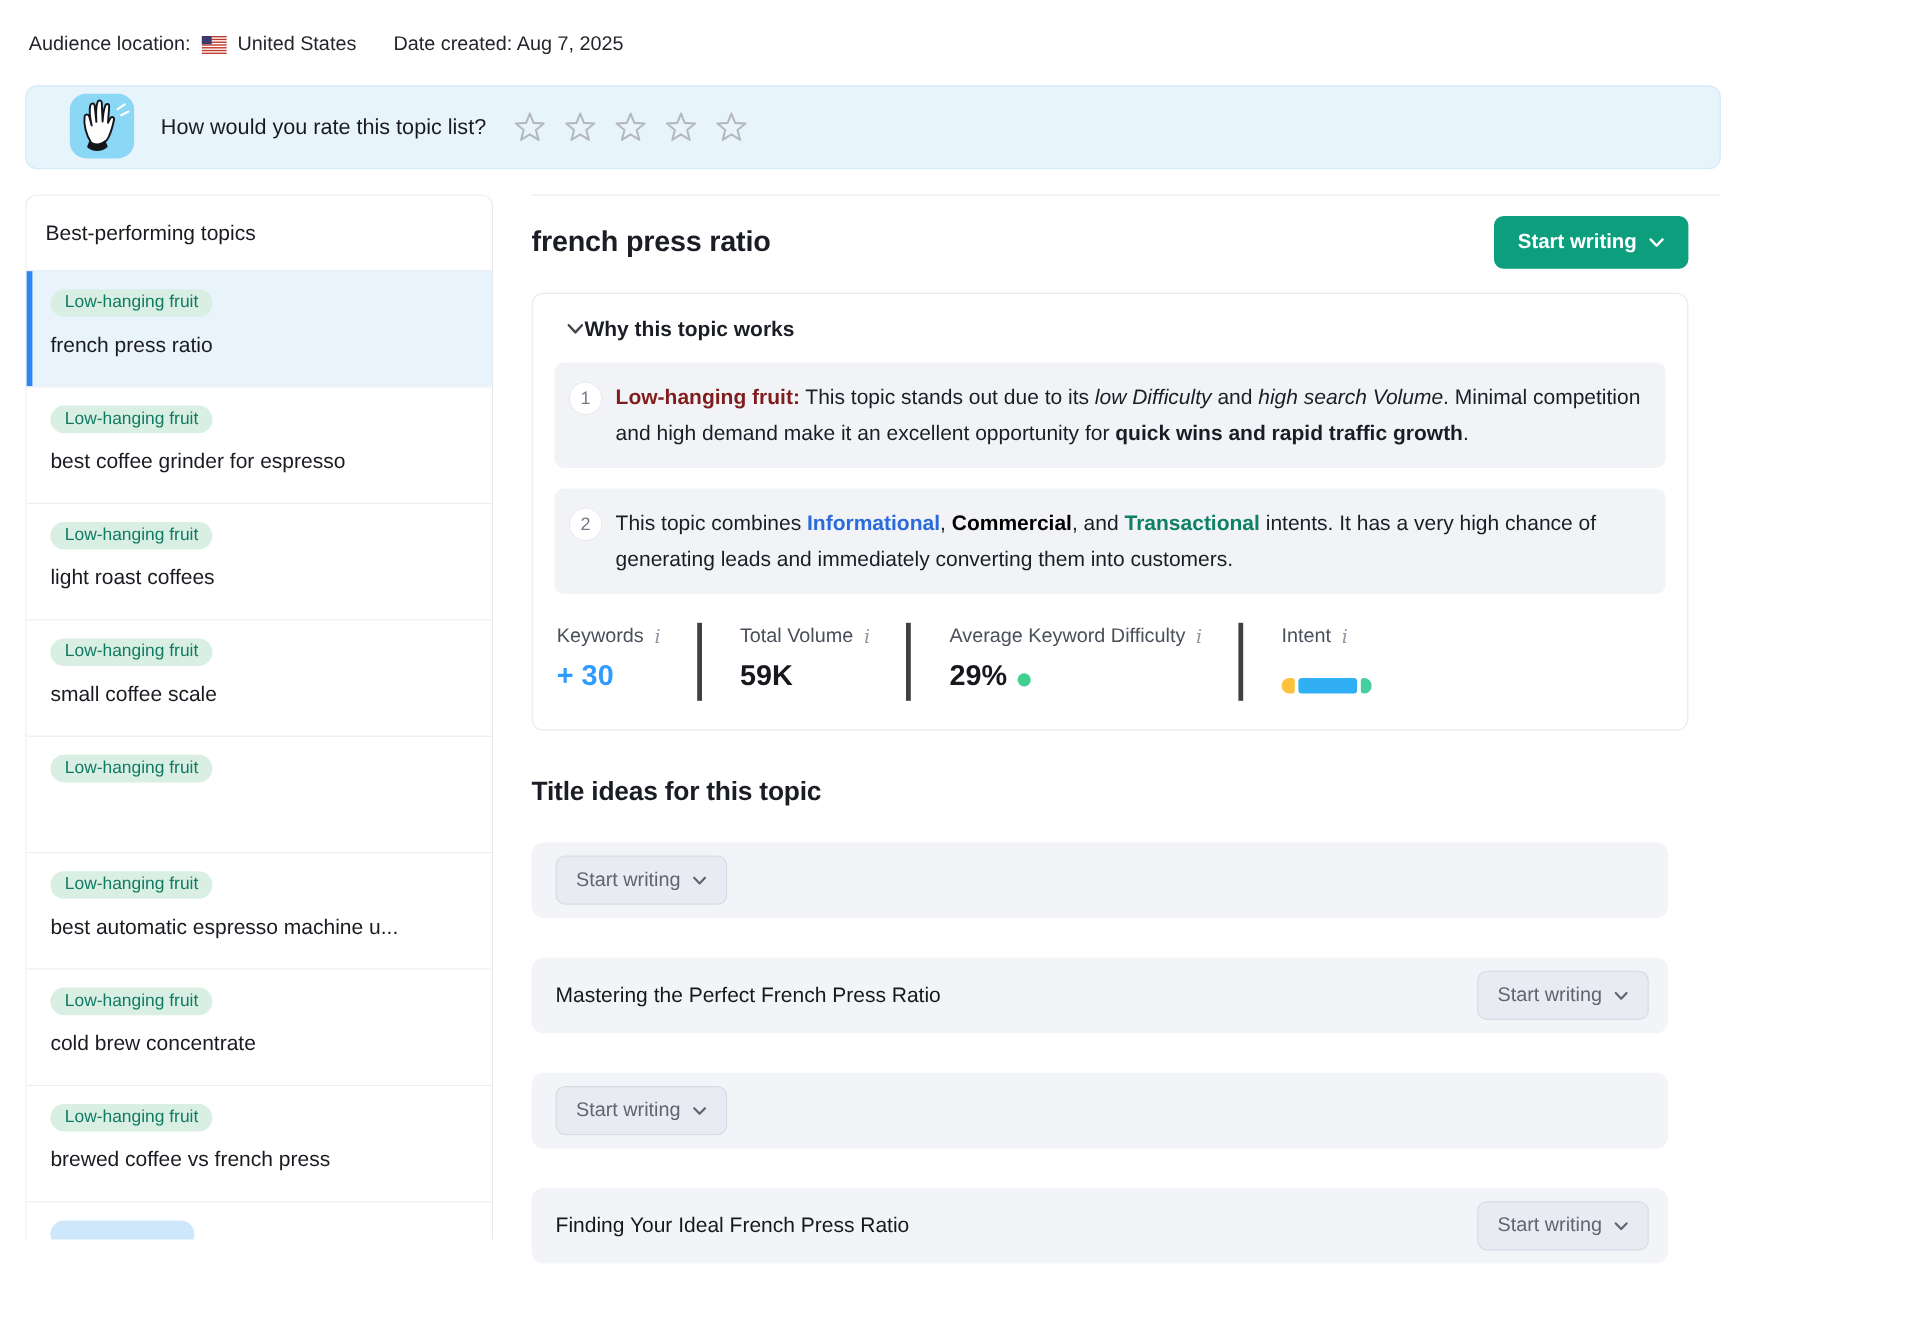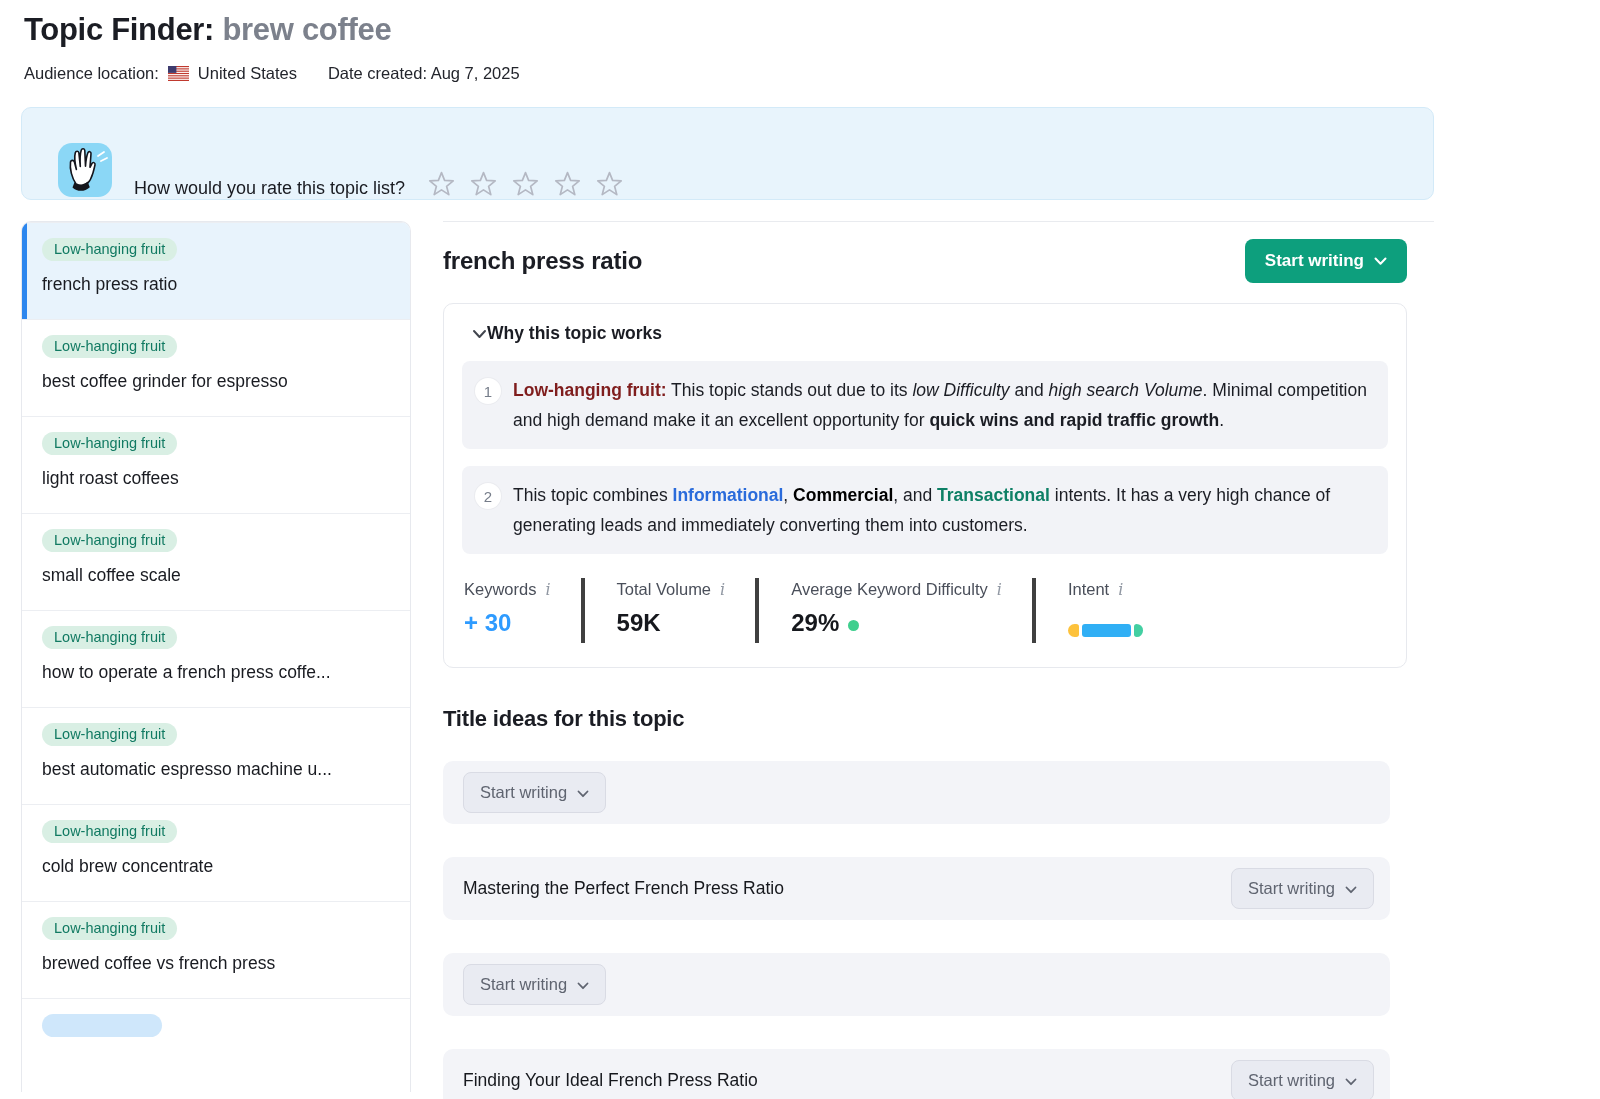--- a/index.html
+++ b/index.html
@@ -10,22 +10,22 @@
 
   
   .page-title { font-size:31px; font-weight:700; letter-spacing:-0.3px; padding-left:3px; }
   .page-title .query { color:#7c818c; }
   .sub-row { display:flex; align-items:center; gap:9px; margin-top:16px; padding-left:3px;
     font-size:16.5px; color:#23252c; }
   .sub-row .date { margin-left:22px; }
   .flag { display:inline-block; line-height:0; }
 
   
-  .rating-banner { margin-top:24px; width:1413px; height:93px; background:#e8f4fc;
-    border:1px solid #d3eaf8; border-radius:10px; display:flex; align-items:flex-end;
+  .rating-banner { margin-top:24px; width:1413px; height:70px; background:#e8f4fc;
+    border:1px solid #d3eaf8; border-radius:10px; display:flex; align-items:center;
     padding:0 20px 0 36px; }
   .rating-icon { width:54px; height:56px; flex:none; }
   .rating-text { font-size:18px; color:#191b21; margin-left:22px; }
   .stars { display:flex; gap:13px; margin-left:22px; }
   .star { width:29px; height:29px; cursor:pointer; }
 
   
   .content { display:flex; margin-top:21px; width:1413px; align-items:flex-start; }
 
   
@@ -98,21 +98,20 @@
   .idea-label { font-size:17.5px; color:#16181d; }
   .gray-btn { display:flex; align-items:center; gap:10px; background:#e9ebf2;
     border:1px solid #d9dbe4; border-radius:8px; font-family:inherit; font-size:16.5px;
     color:#5f6470; padding:10px 16px; margin-right:6px; cursor:pointer; }
 </style>
 </head>
 <body>
 
 <div class="page">
 
-  <h1 class="page-title"><span>Topic Finder: </span><span class="query">brew coffee</span></h1>
 
   <div class="sub-row">
     <span>Audience location:</span>
     <span class="flag">
       <svg width="21" height="15" viewBox="0 0 21 15">
         <rect width="21" height="15" fill="#ffffff"></rect>
         <g fill="#c0392e">
           <rect y="0" width="21" height="1.16"></rect>
             <rect y="2.31" width="21" height="1.16"></rect>
           <rect y="4.62" width="21" height="1.16"></rect>
@@ -155,26 +154,27 @@
           </svg></span>
         <span class="star"><svg width="29" height="29" viewBox="0 0 29 29">
             <path d="M14.5 2.6 L17.6 10.4 L26.2 10.9 L19.6 16.3 L21.8 24.6 L14.5 19.9 L7.2 24.6 L9.4 16.3 L2.8 10.9 L11.4 10.4 Z" fill="none" stroke="#b4b8c3" stroke-width="1.7" stroke-linejoin="round"></path>
           </svg></span>
       </span>
   </div>
 
   <div class="content">
 
     <div class="sidebar">
+      <div class="sidebar-title">Best-performing topics</div>
       <div id="topic-list">
           <div class="side-item selected"><span class="badge">Low-hanging fruit</span><div class="topic-label">french press ratio</div></div>
           <div class="side-item"><span class="badge">Low-hanging fruit</span><div class="topic-label">best coffee grinder for espresso</div></div>
           <div class="side-item"><span class="badge">Low-hanging fruit</span><div class="topic-label">light roast coffees</div></div>
           <div class="side-item"><span class="badge">Low-hanging fruit</span><div class="topic-label">small coffee scale</div></div>
-          <div class="side-item"><span class="badge">Low-hanging fruit</span><div class="topic-label">how to operate a french press coffe...</div></div>
+          <div class="side-item"><span class="badge">Low-hanging fruit</span></div>
           <div class="side-item"><span class="badge">Low-hanging fruit</span><div class="topic-label">best automatic espresso machine u...</div></div>
           <div class="side-item"><span class="badge">Low-hanging fruit</span><div class="topic-label">cold brew concentrate</div></div>
           <div class="side-item"><span class="badge">Low-hanging fruit</span><div class="topic-label">brewed coffee vs french press</div></div>
           <div class="side-item"><span class="badge badge-blue"></span><div class="topic-label"></div></div>
         </div>
     </div>
 
     <div class="main">
 
       <div class="main-header">

